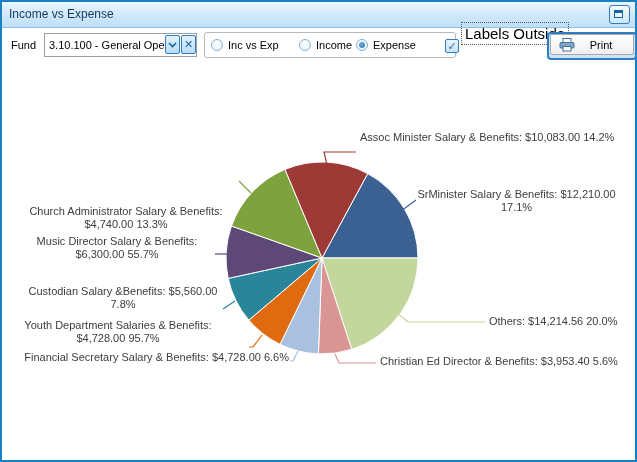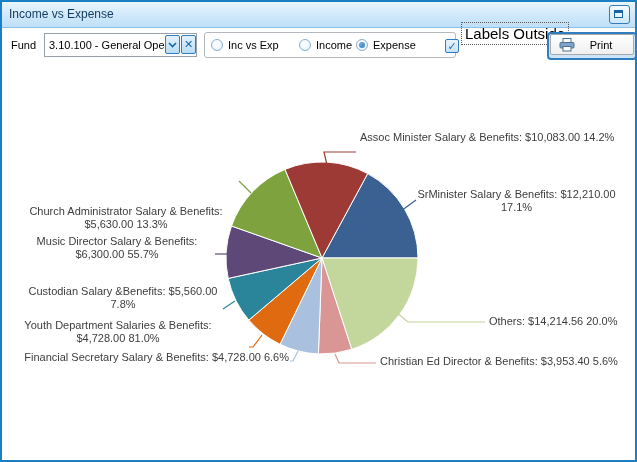--- a/index.html
+++ b/index.html
@@ -184,32 +184,32 @@
         <div>Others: $14,214.56  20.0%</div>
       </div>
       <div class="chart-label" style="left: 378px; top: 353px; width: 250px; text-align: left;">
         <div>Christian Ed Director &amp; Benefits: $3,953.40  5.6%</div>
       </div>
       <div class="chart-label" style="left: 7px; top: 349px; width: 280px; text-align: right;">
         <div>Financial Secretary Salary &amp; Benefits: $4,728.00  6.6%</div>
       </div>
       <div class="chart-label" style="left: 16px; top: 317px; width: 200px; text-align: center;">
         <div>Youth Department Salaries &amp; Benefits:</div>
-        <div>$4,728.00  81.0%</div>
+        <div>$4,728.00  95.7%</div>
       </div>
       <div class="chart-label" style="left: 21px; top: 283px; width: 200px; text-align: center;">
         <div>Custodian Salary &amp;Benefits: $5,560.00</div>
         <div>7.8%</div>
       </div>
       <div class="chart-label" style="left: 15px; top: 233px; width: 200px; text-align: center;">
         <div>Music Director Salary &amp; Benefits:</div>
         <div>$6,300.00  55.7%</div>
       </div>
       <div class="chart-label" style="left: 24px; top: 166px; width: 200px; text-align: center; margin-top: 37px;">
         <div>Church Administrator Salary &amp; Benefits:</div>
-        <div>$5,630.00  13.3%</div>
+        <div>$4,740.00  13.3%</div>
       </div>
       <div class="chart-label" style="left: 358px; top: 129px; width: 260px; text-align: left;">
         <div>Assoc Minister Salary &amp; Benefits: $10,083.00  14.2%</div>
       </div>
     </div>
 
 </div>
 
 </body></html>

